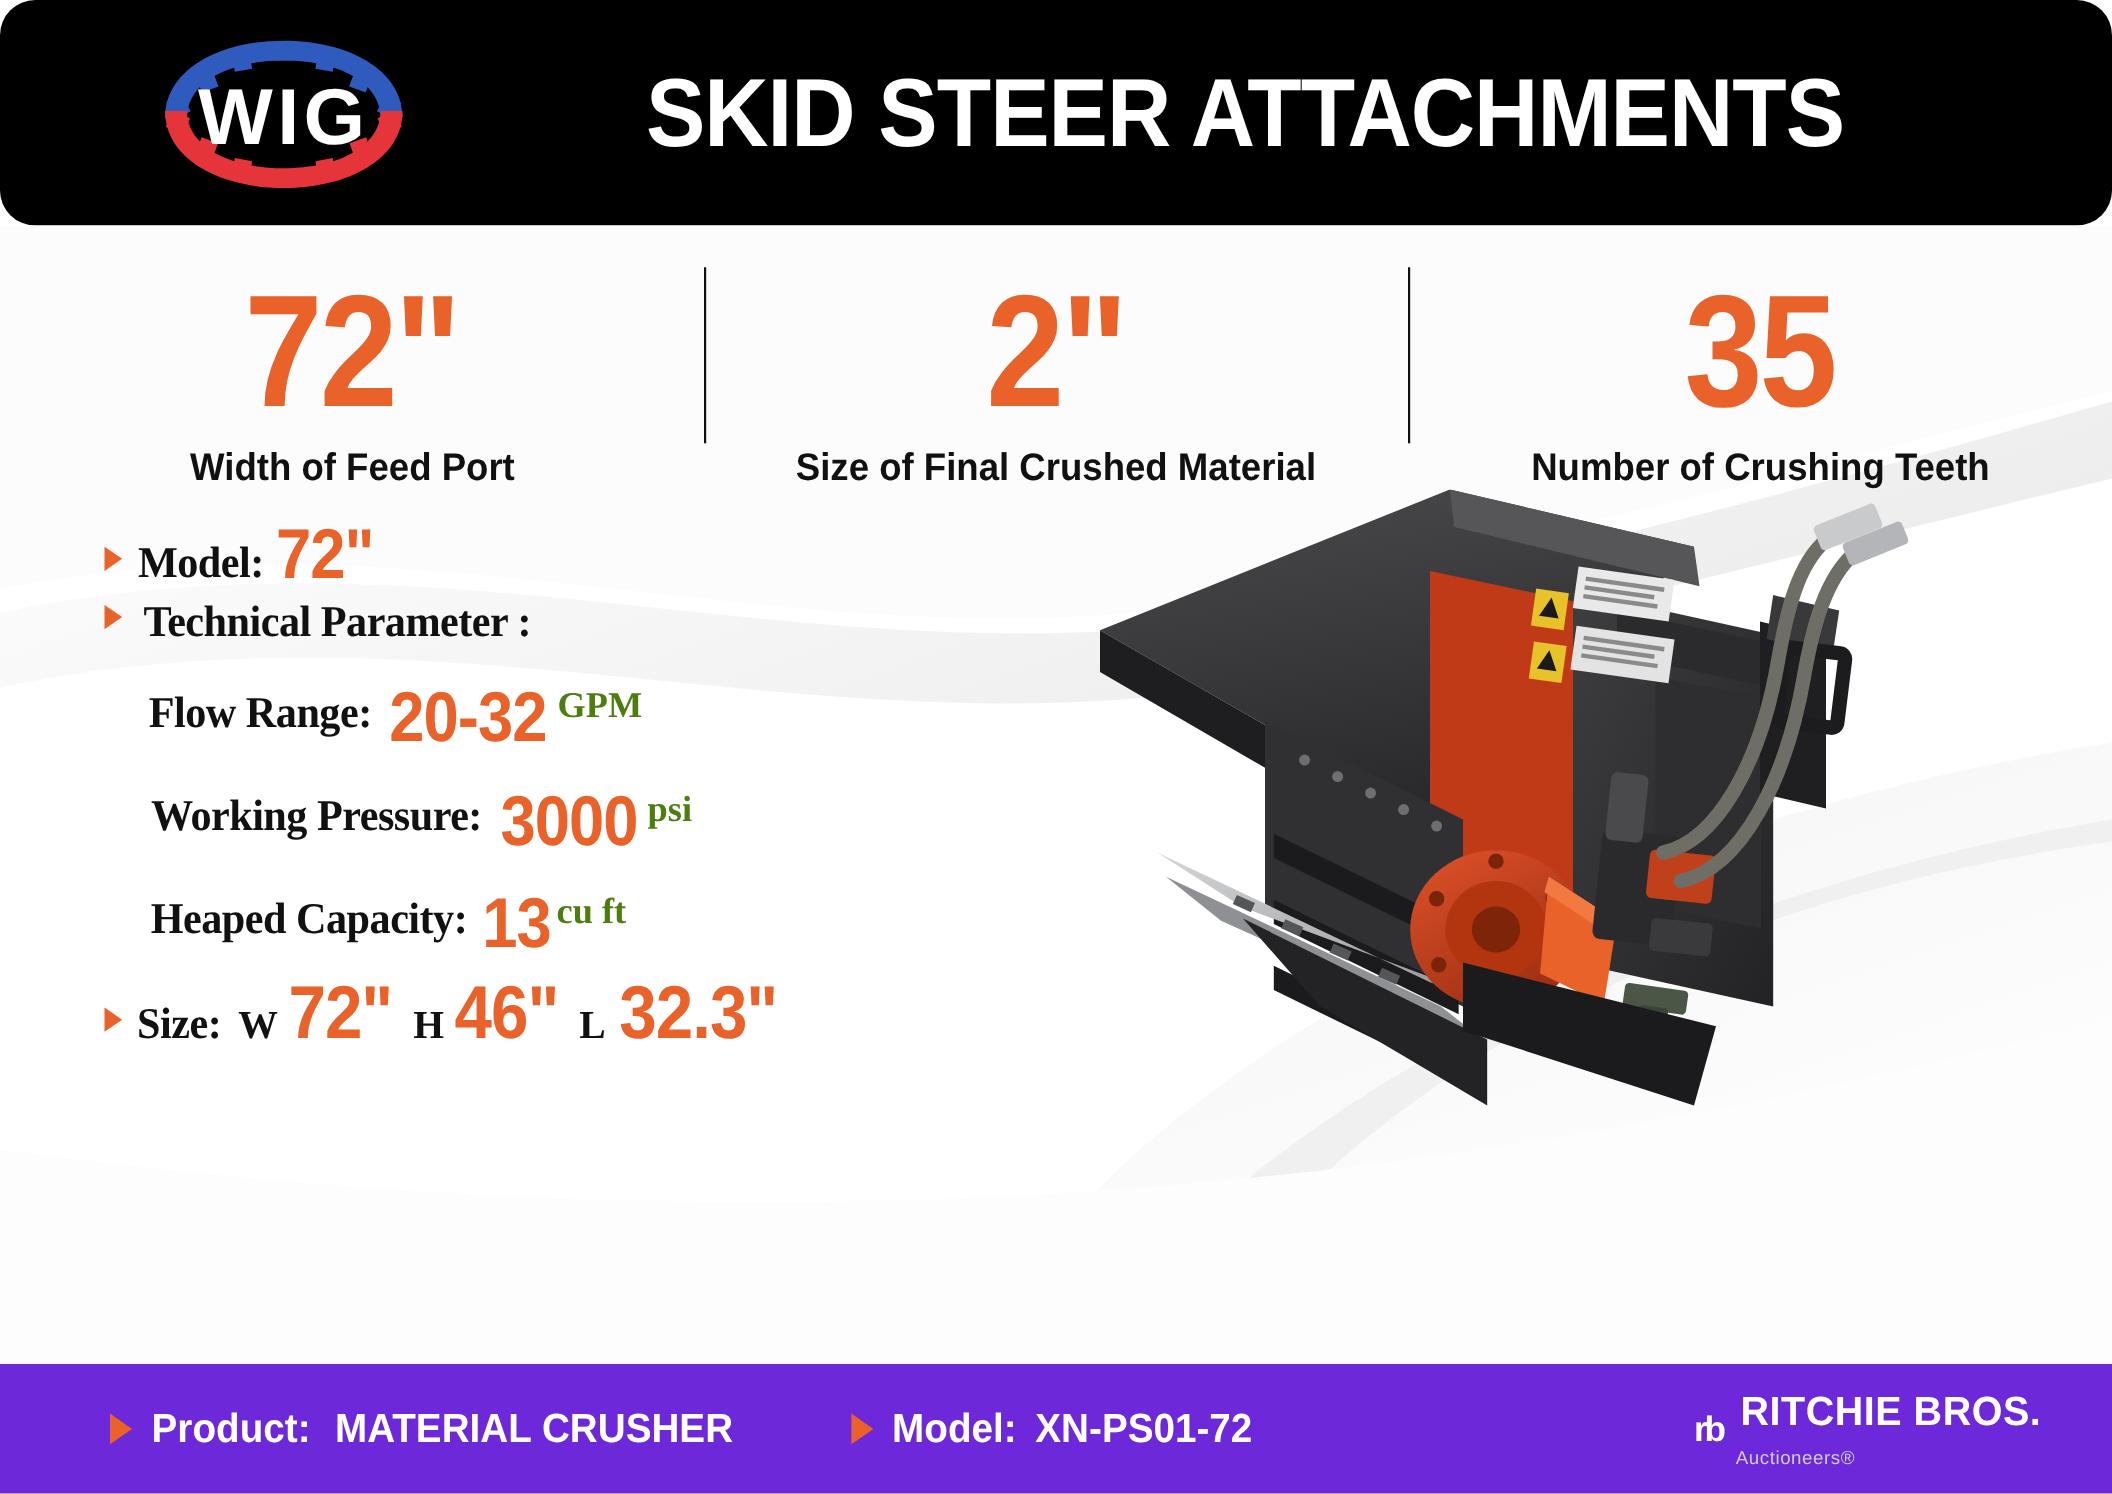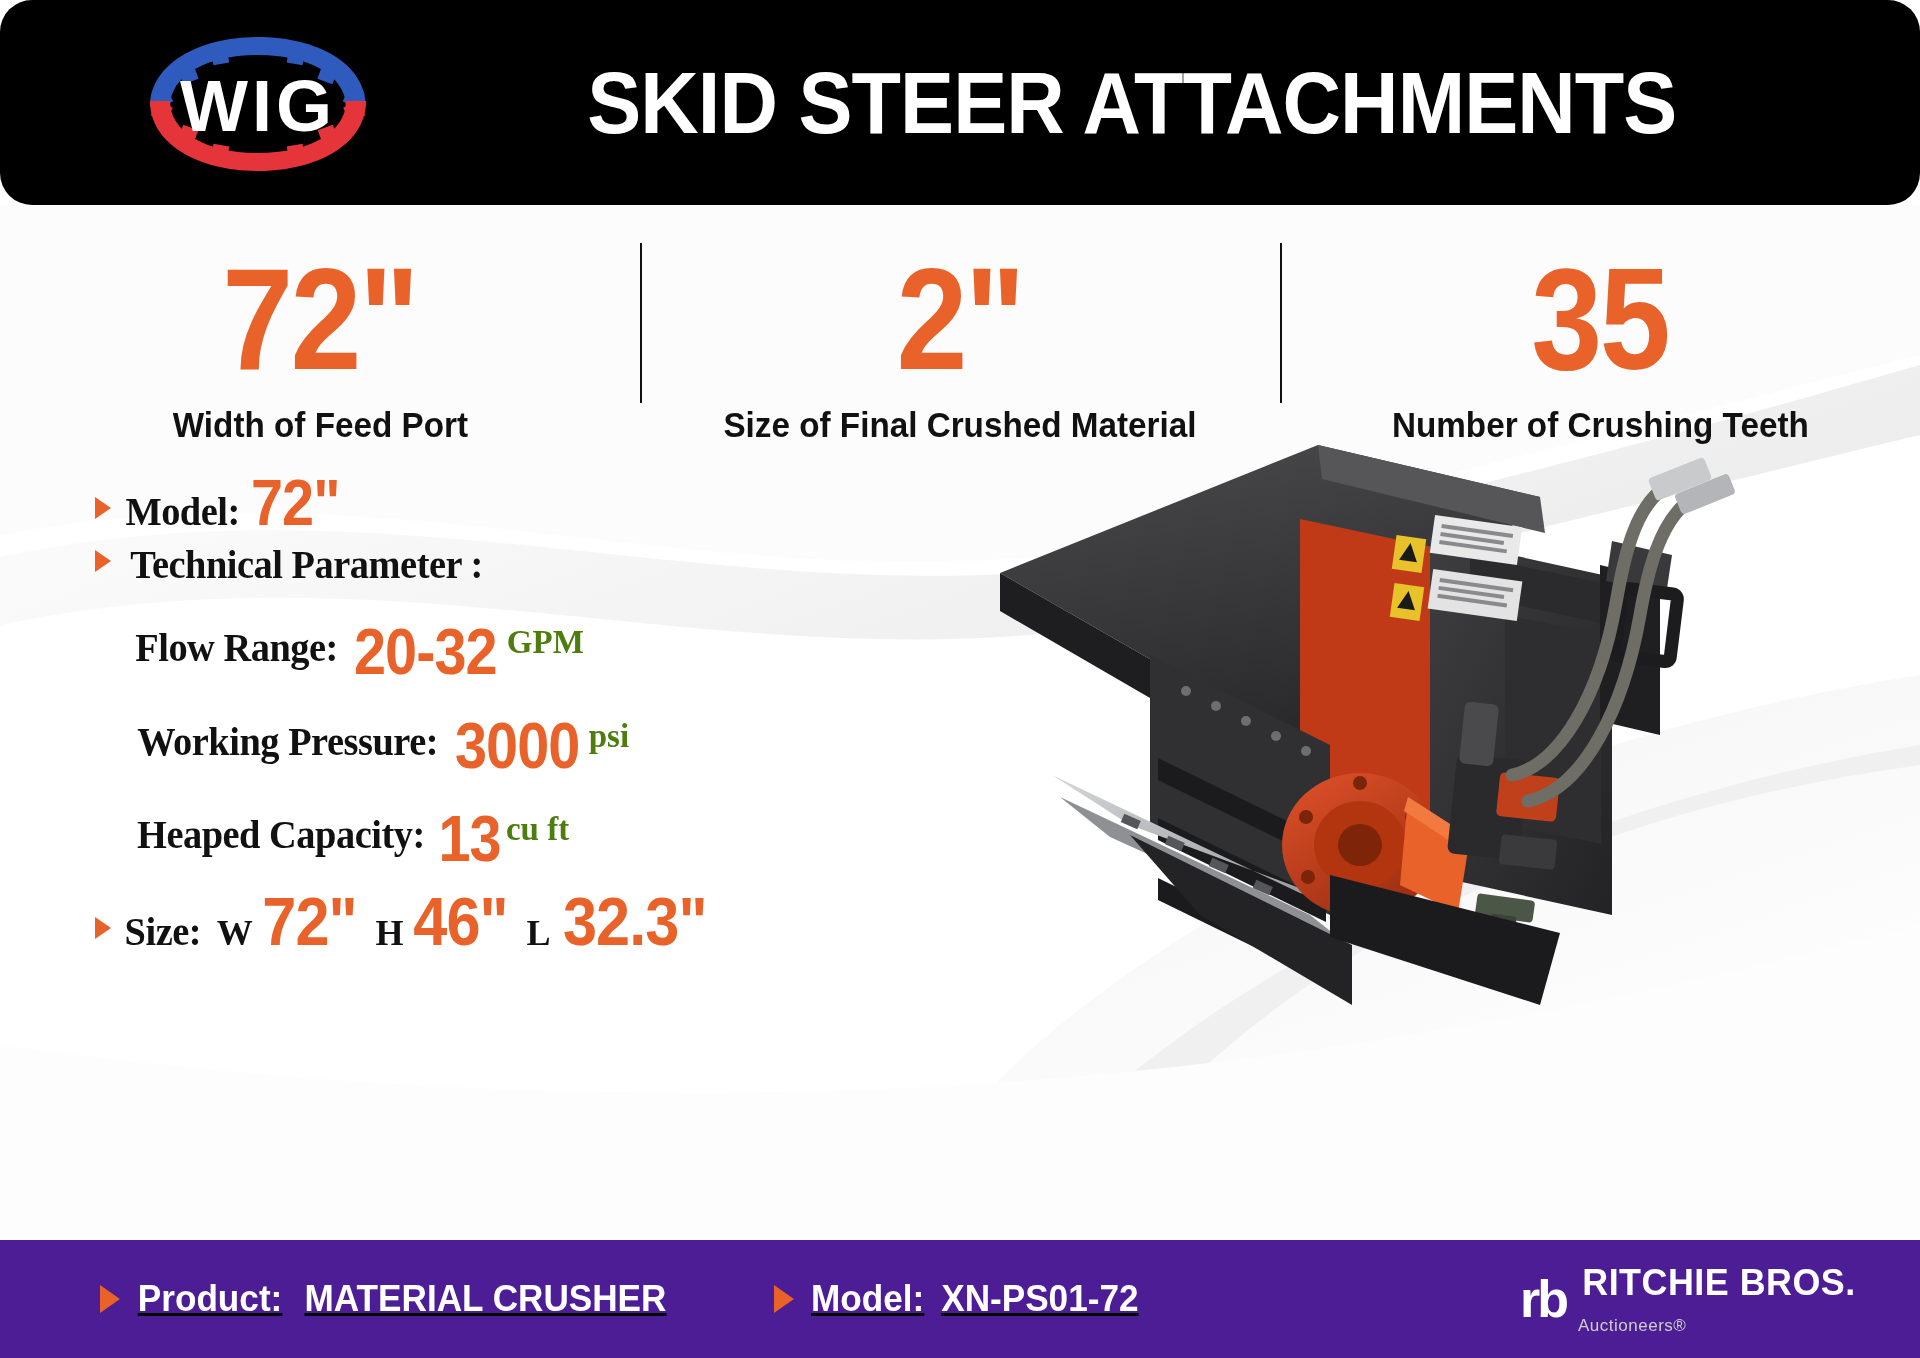--- a/index.html
+++ b/index.html
@@ -166,22 +166,22 @@
   
   .product {
     position:absolute; left:1000px; top:240px;
     width:840px; height:640px;
   }
 
   
   .footer {
     position:absolute; left:0; bottom:0;
     width:1920px; height:118px;
-    background:#4c1d95;
-    display:flex; align-items:center;text-decoration:underline;
+    background:#6d28d9;
+    display:flex; align-items:center;
   }
   .footer-item {
     display:flex; align-items:center;
     white-space:nowrap;
   }
   .footer-item.first { margin-left:100px; }
   .footer-item.second { margin-left:98px; }
   .f-bullet {
     width:0; height:0; flex:none;
     border-left:20px solid #E8622A;
@@ -205,21 +205,21 @@
     transform:scaleX(0.95);
   }
   .rb-logo {
     position:absolute; right:60px; top:50%;
     transform:translateY(-50%);
     display:flex; align-items:center;
   }
   .rb-mark {
     font-family:"Liberation Sans", sans-serif;
     font-weight:bold;
-    font-size:52px;
+    font-size:32px;
     color:#ffffff;
     letter-spacing:-3px;
     margin-right:12px;
     margin-left:17px;
   }
   .rb-text { display:flex; flex-direction:column; line-height:1; }
   .rb-name {
     font-family:"Liberation Sans Narrow","Liberation Sans",sans-serif;
     font-weight:bold; font-size:37px; color:#ffffff;
     letter-spacing:0.5px; transform:scaleX(0.97);

